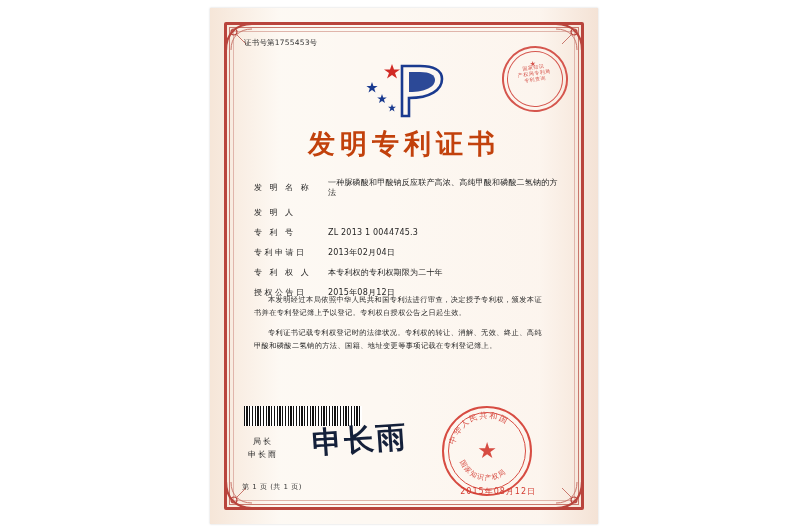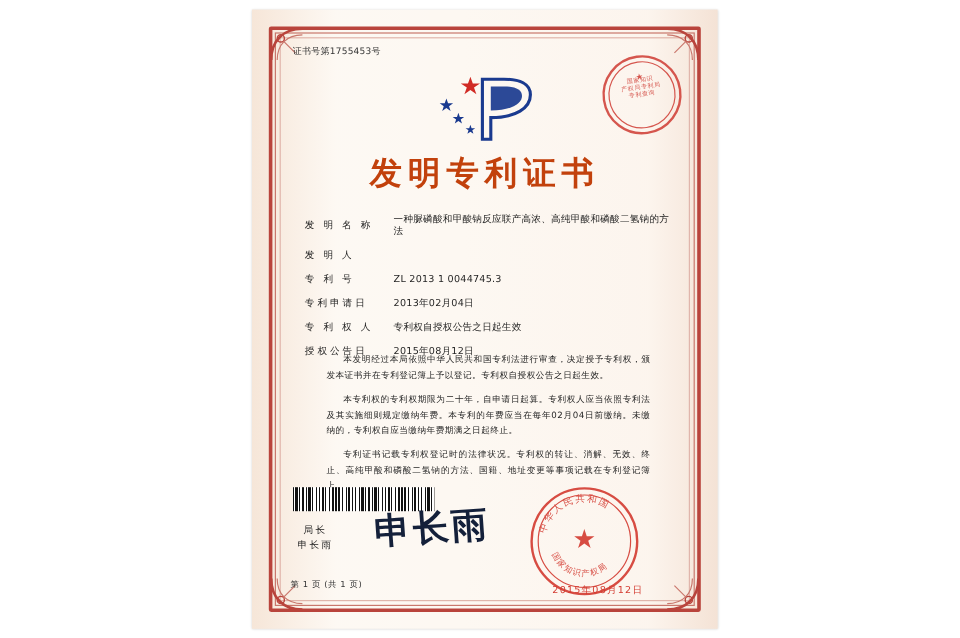--- a/index.html
+++ b/index.html
@@ -178,21 +178,21 @@
     color: #1f1f1f;
   }
   .field-value {
     flex: 1 1 auto;
     color: #1f1f1f;
     letter-spacing: 0.2px;
   }
 
   .body-text {
     position: absolute;
-    left: 30px;
+    left: 12px;
     right: 24px;
     top: 255px;
     font-size: 7.2px;
     line-height: 1.85;
     text-align: justify;
     color: #262626;
     letter-spacing: 0.4px;
   }
   .body-text p { margin: 0 0 6px 0; text-indent: 14px; }
 
@@ -368,31 +368,30 @@
         <div class="field-row">
           <div class="field-label">专 利 号</div>
           <div class="field-value">ZL 2013 1 0044745.3</div>
         </div>
         <div class="field-row">
           <div class="field-label">专利申请日</div>
           <div class="field-value">2013年02月04日</div>
         </div>
         <div class="field-row">
           <div class="field-label">专 利 权 人</div>
-          <div class="field-value">专利权自授权公告之日起生效</div>
+          <div class="field-value">本专利权的专利权期限为二十年</div>
         </div>
         <div class="field-row">
           <div class="field-label">授权公告日</div>
           <div class="field-value">2015年08月12日</div>
         </div>
       </div>
 
       <div class="body-text">
         <p>本发明经过本局依照中华人民共和国专利法进行审查，决定授予专利权，颁发本证书并在专利登记簿上予以登记。专利权自授权公告之日起生效。</p>
-        <p>本专利权的专利权期限为二十年，自申请日起算。专利权人应当依照专利法及其实施细则规定缴纳年费。本专利的年费应当在每年02月04日前缴纳。未缴纳的，专利权自应当缴纳年费期满之日起终止。</p>
         <p>专利证书记载专利权登记时的法律状况。专利权的转让、消解、无效、终止、高纯甲酸和磷酸二氢钠的方法、国籍、地址变更等事项记载在专利登记簿上。</p>
       </div>
 
       <div class="barcode"></div>
 
       <div class="sign-block">
         <div>局长</div>
         <div>申长雨</div>
       </div>
       <div class="signature">申长雨</div>

